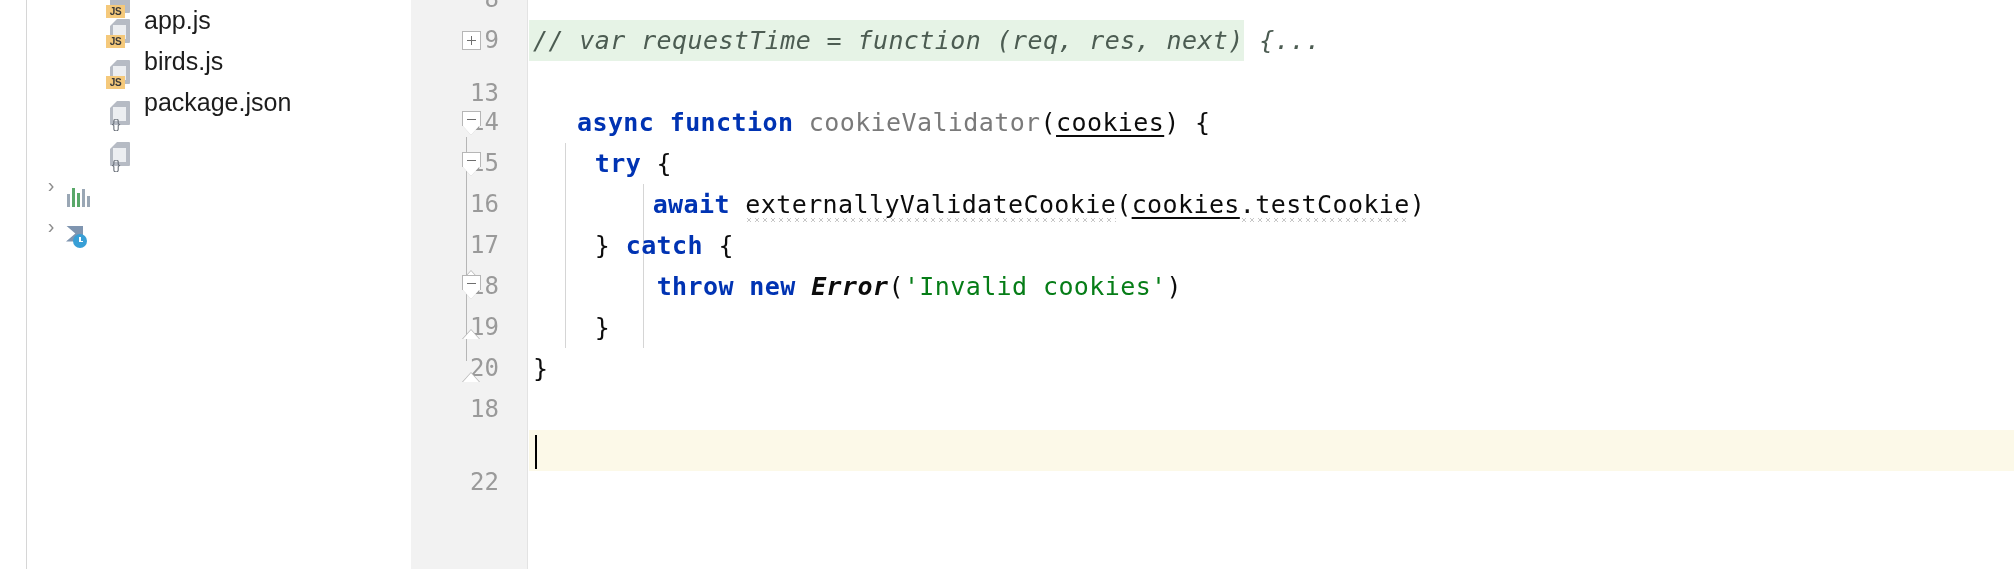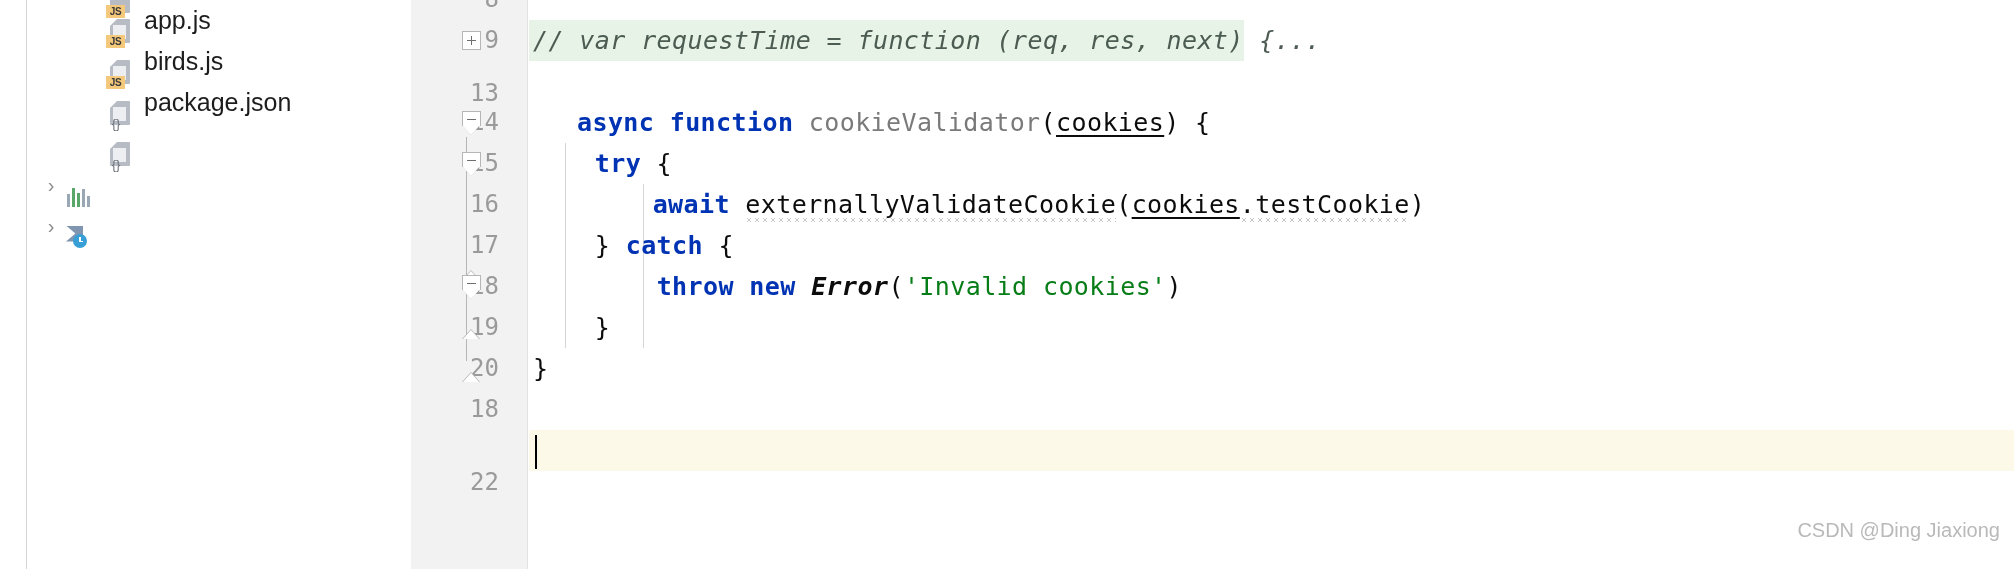--- a/index.html
+++ b/index.html
@@ -522,15 +522,14 @@
       <div class="code" style="left:4px; top:307px;"><span>    </span><span>}</span></div>
 
       <div class="code" style="left:4px; top:348px;"><span>}</span></div>
 
       <div class="caret" style="left:6px; top:435px; height:34px;"></div>
 
     </div>
 
   </div>
 
-  <div id="watermark">CSDN @Ding Jiaxiong</div>
 
 </div>
 
 </body></html>

